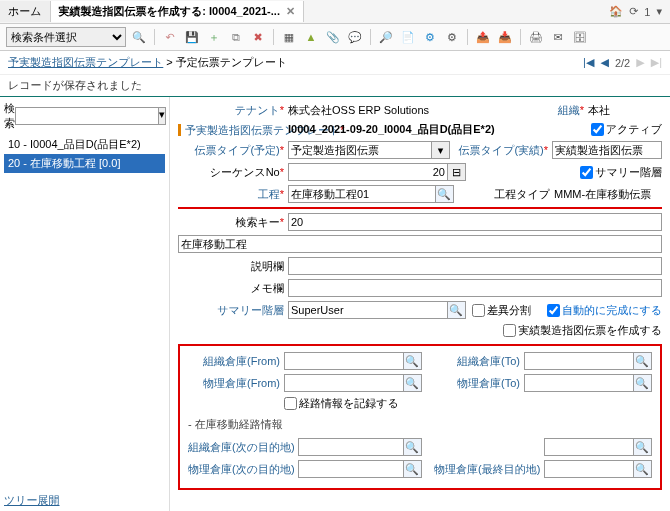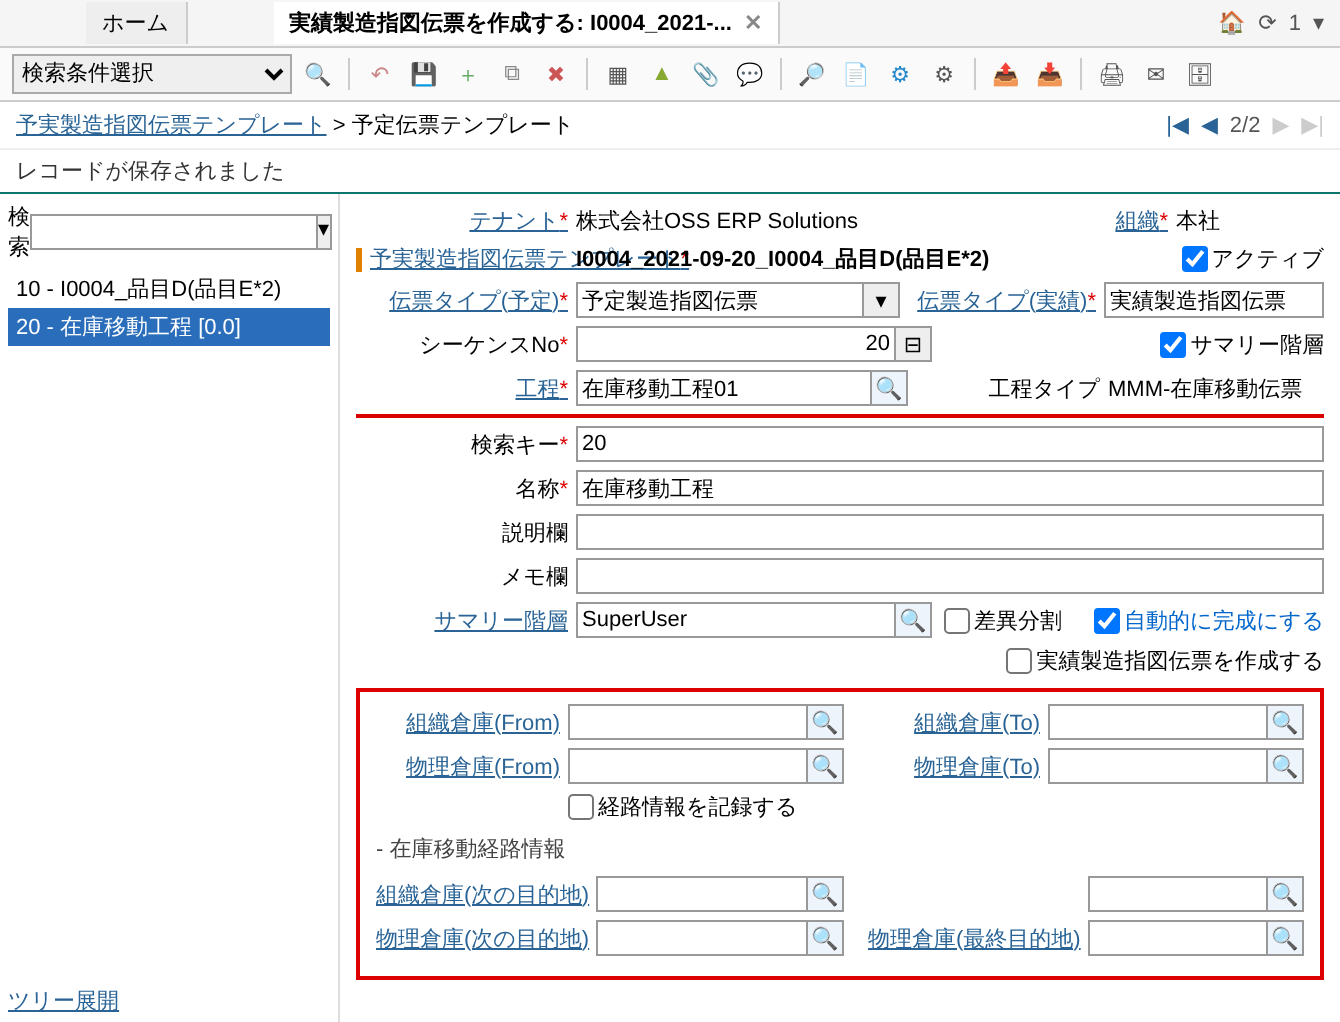--- a/index.html
+++ b/index.html
@@ -1,45 +1,45 @@
 <!DOCTYPE html>
 <html><head>
 <meta charset="utf-8">
 <style>
   * { box-sizing: border-box; margin: 0; padding: 0; font-family: "Meiryo", "MS PGothic", sans-serif; font-size: 11px; }
   body { background: #fff; width: 670px; }
   .tabbar { display: flex; align-items: center; background: #f5f5f5; border-bottom: 1px solid #ccc; height: 24px; }
-  .tab { padding: 3px 8px; border-right: 1px solid #ccc; background: #eee; cursor: pointer; margin-left: 43px; }
+  .tab { padding: 3px 8px; border-right: 1px solid #ccc; background: #eee; cursor: pointer; }
   .tab.active { background: #fff; font-weight: bold; }
   .tab .close { margin-left: 6px; color: #888; }
   .tab-spacer { flex: 1; }
   .tab-icons { display: flex; align-items: center; gap: 6px; padding-right: 8px; color: #555; }
   .toolbar { display: flex; align-items: center; gap: 4px; padding: 3px 6px; border-bottom: 1px solid #ccc; background: #fafafa; }
-  .tb-select { height: 20px; width: 140px; border: 1px solid #aaa; font-size: 11px; }
+  .tb-select { height: 20px; width: 120px; border: 1px solid #aaa; font-size: 11px; }
   .tb-btn { width: 18px; height: 18px; display: inline-flex; align-items: center; justify-content: center; cursor: pointer; color: #555; }
   .tb-sep { width: 1px; height: 16px; background: #ccc; margin: 0 2px; }
   .breadcrumb { padding: 4px 8px; font-size: 11px; border-bottom: 1px solid #eee; display: flex; align-items: center; justify-content: space-between; }
   .breadcrumb a { color: #2a6496; text-decoration: underline; }
   .bc-right { display: flex; align-items: center; gap: 6px; color: #2a6496; }
   .bc-right .pg { color: #555; }
   .status { padding: 3px 8px; color: #333; border-bottom: 1px solid #0f766e; }
   .main { display: flex; }
   .leftpane { width: 170px; border-right: 1px solid #ddd; padding: 4px; }
   .search-row { display: flex; align-items: center; margin-bottom: 4px; }
   .search-row label { width: 26px; }
   .search-row input { flex: 1; height: 18px; border: 1px solid #999; }
   .search-row .dd { width: 16px; height: 18px; border: 1px solid #999; border-left: none; background: #eee; text-align: center; cursor: pointer; }
   .tree-item { padding: 2px 4px; cursor: pointer; }
   .tree-item.sel { background: #2a6ebb; color: #fff; }
   .tree-exp { position: relative; margin-top: 320px; color: #2a6496; text-decoration: underline; cursor: pointer; }
   .form { flex: 1; padding: 6px 8px 12px 8px; overflow: hidden; }
   .form-row { display: flex; align-items: center; margin-bottom: 4px; }
   .lbl { text-align: right; padding-right: 4px; white-space: nowrap; }
   .lbl.req::after { content: "*"; color: #d00; }
-  .lbl.link { color: #2a6496; text-decoration: underline; cursor: pointer; }
+  .lbl.link { color: #2a6496; cursor: pointer; }
   .lbl-l { width: 110px; }
   .lbl-r { width: 100px; }
   .fld { display: flex; align-items: center; }
   .fld input[type=text] { height: 18px; border: 1px solid #999; padding: 0 2px; }
   .fld .look { width: 18px; height: 18px; border: 1px solid #999; border-left: none; background: #eef4fc; display: inline-flex; align-items: center; justify-content: center; color: #2a6ebb; cursor: pointer; }
   .fld .dd { width: 18px; height: 18px; border: 1px solid #999; border-left: none; background: #eee; display: inline-flex; align-items: center; justify-content: center; cursor: pointer; }
   .fld .num { width: 18px; height: 18px; border: 1px solid #999; border-left: none; background: #eee; display: inline-flex; align-items: center; justify-content: center; cursor: pointer; }
   .chk { display: flex; align-items: center; gap: 2px; }
   .chk input { width: 13px; height: 13px; }
   .left-col { display: flex; align-items: center; }
@@ -202,21 +202,20 @@
     <div class="redline"></div>
 
     <div class="form-row" style="margin-top:4px">
       <div class="lbl lbl-l req">検索キー</div>
       <div class="fld" style="flex:1">
           <input type="text" style="width: 100%;" value="20">
         </div>
     </div>
 
     <div class="form-row">
-      <div class="lbl lbl-l req">名称</div>
       <div class="fld" style="flex:1">
           <input type="text" style="width: 100%;" value="在庫移動工程">
         </div>
     </div>
 
     <div class="form-row">
       <div class="lbl lbl-l">説明欄</div>
       <div class="fld" style="flex:1">
           <input type="text" style="width: 100%;">
         </div>

